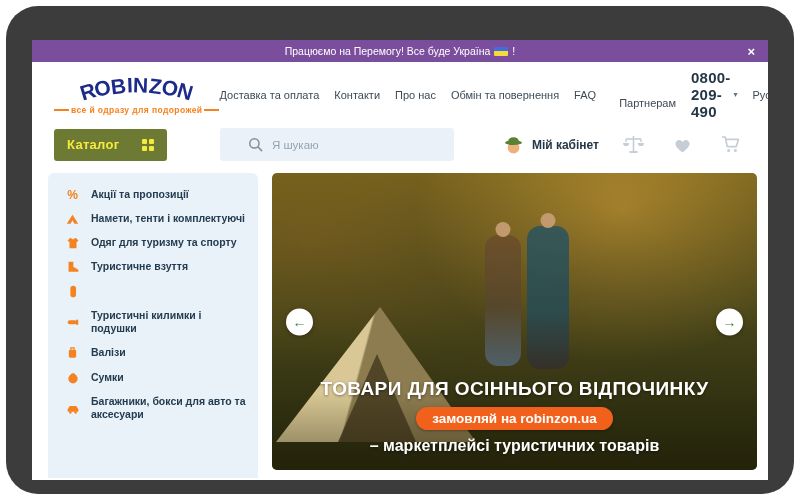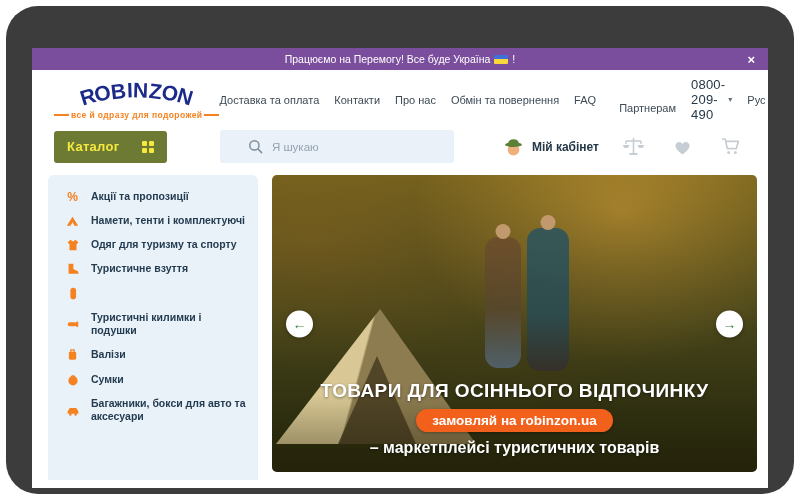--- a/index.html
+++ b/index.html
@@ -1,21 +1,21 @@
 <!DOCTYPE html>
 <html><head>
 <meta charset="utf-8">
 <style>
   * { margin:0; padding:0; box-sizing:border-box; }
   html,body { width:800px; height:500px; background:#fff; font-family:"Liberation Sans", sans-serif; overflow:hidden; }
 
   
   .device-frame { position:absolute; left:6px; top:6px; width:788px; height:488px;
     background:#3c3c3c; border-radius:32px; }
-  .screen { position:absolute; left:32px; top:48px; width:736px; height:440px;
+  .screen { position:absolute; left:32px; top:40px; width:736px; height:440px;
     background:#fff; overflow:hidden; }
 
   
   .promo-bar { position:relative; height:22px; background:#7b4e9d; display:flex;
     align-items:center; justify-content:center; color:#fff; font-size:10.5px; }
   .promo-center { display:flex; align-items:center; gap:4px; }
   .flag { display:inline-block; width:14px; height:9px; border-radius:1px; overflow:hidden; }
   .flag i { display:block; width:100%; height:50%; }
   .f-b { background:#3f6fd8; } .f-y { background:#f7d93b; }
   .promo-close { position:absolute; right:13px; top:50%; transform:translateY(-50%);
@@ -31,21 +31,21 @@
   .lgl4{transform:rotate(2deg) translateY(-1.5px)} .lgl5{transform:rotate(7deg) translateY(-.5px)}
   .lgl6{transform:rotate(12deg) translateY(1.5px)} .lgl7{transform:rotate(17deg) translateY(5px)}
   .tagline-row { display:flex; align-items:center; gap:2px; margin-top:6px; }
   .tag-dash { width:15px; border-top:2px solid #f58220; }
   .tagline { color:#f58220; font-size:8.5px; font-weight:bold; letter-spacing:.4px; white-space:nowrap; }
 
   .nav { margin-left:auto; display:flex; align-items:center; gap:15px; font-size:11px; color:#3d4a55; }
   .nav-link { cursor:pointer; white-space:nowrap; }
   .nav-link.partner { margin-left:8px;margin-top:16px; }
   .phone-group { display:flex; align-items:center; gap:3px; cursor:pointer; }
-  .phone { font-size:13px; font-weight:normal; color:#243746; letter-spacing:.2px; }
+  .phone { font-size:15px; font-weight:bold; color:#243746; letter-spacing:.2px; }
   .chev { font-size:8px; color:#60707e; }
   .lang { cursor:pointer; color:#3d4a55; }
 
   
   .hdr2 { display:flex; align-items:center; padding:6px 22px 0 22px;gap:23px; }
   .catalog-btn { width:176px; height:32px; background:#6d7a34; border:none; border-radius:3px;
     display:flex; align-items:center; justify-content:space-between; padding:0 13px; cursor:pointer; }
   .catalog-label { color:#f5e93e; font-size:13px; font-weight:bold; letter-spacing:.3px; }
   .grid-ic { display:grid; grid-template-columns:5px 5px; gap:2px; }
   .grid-ic i { width:5px; height:5px; background:#f5e93e; border-radius:1px; }

